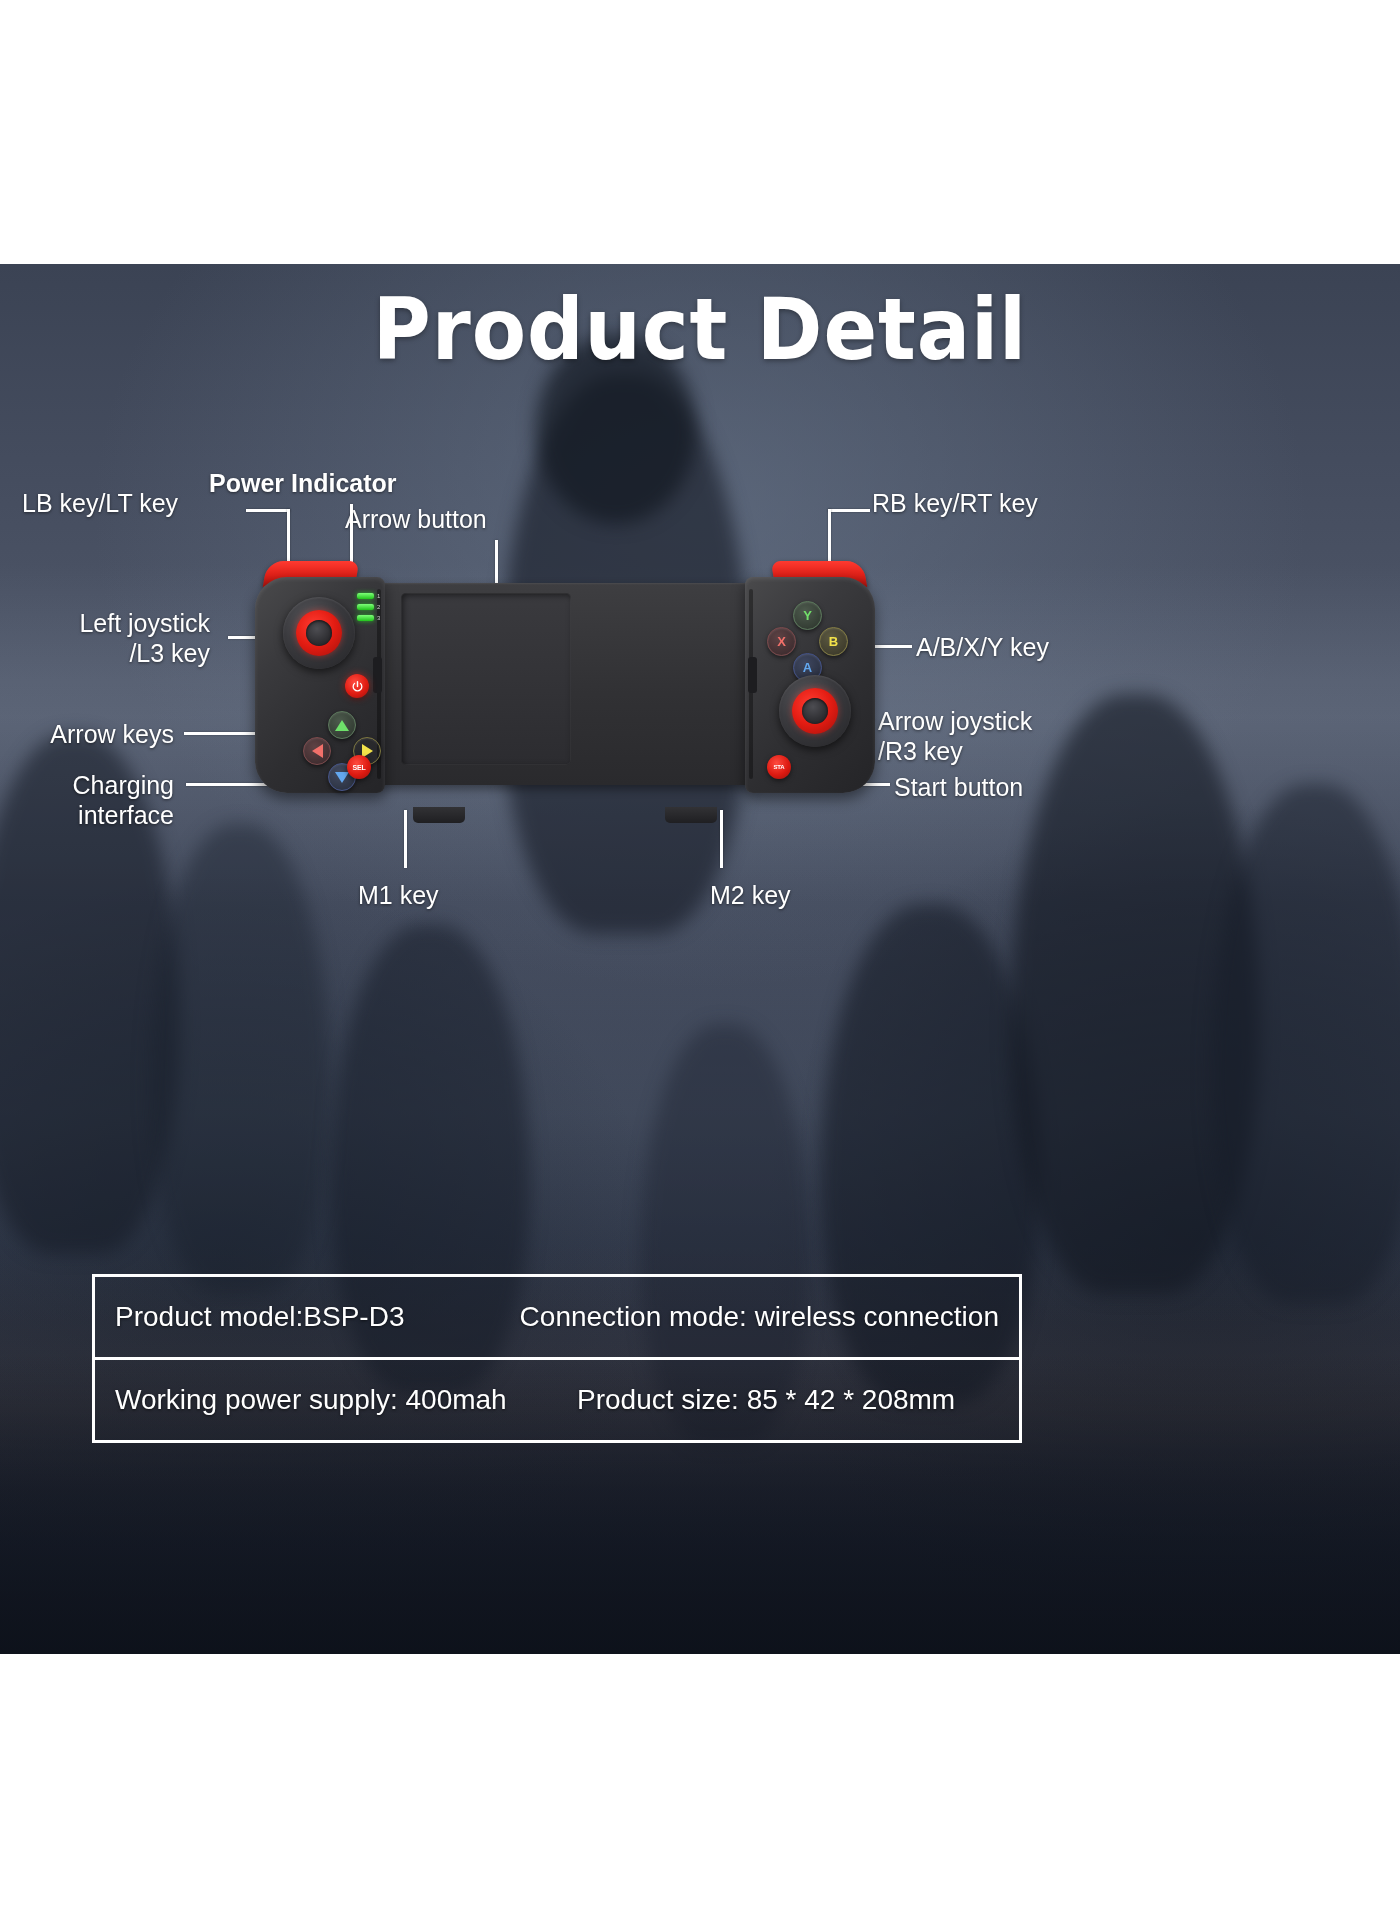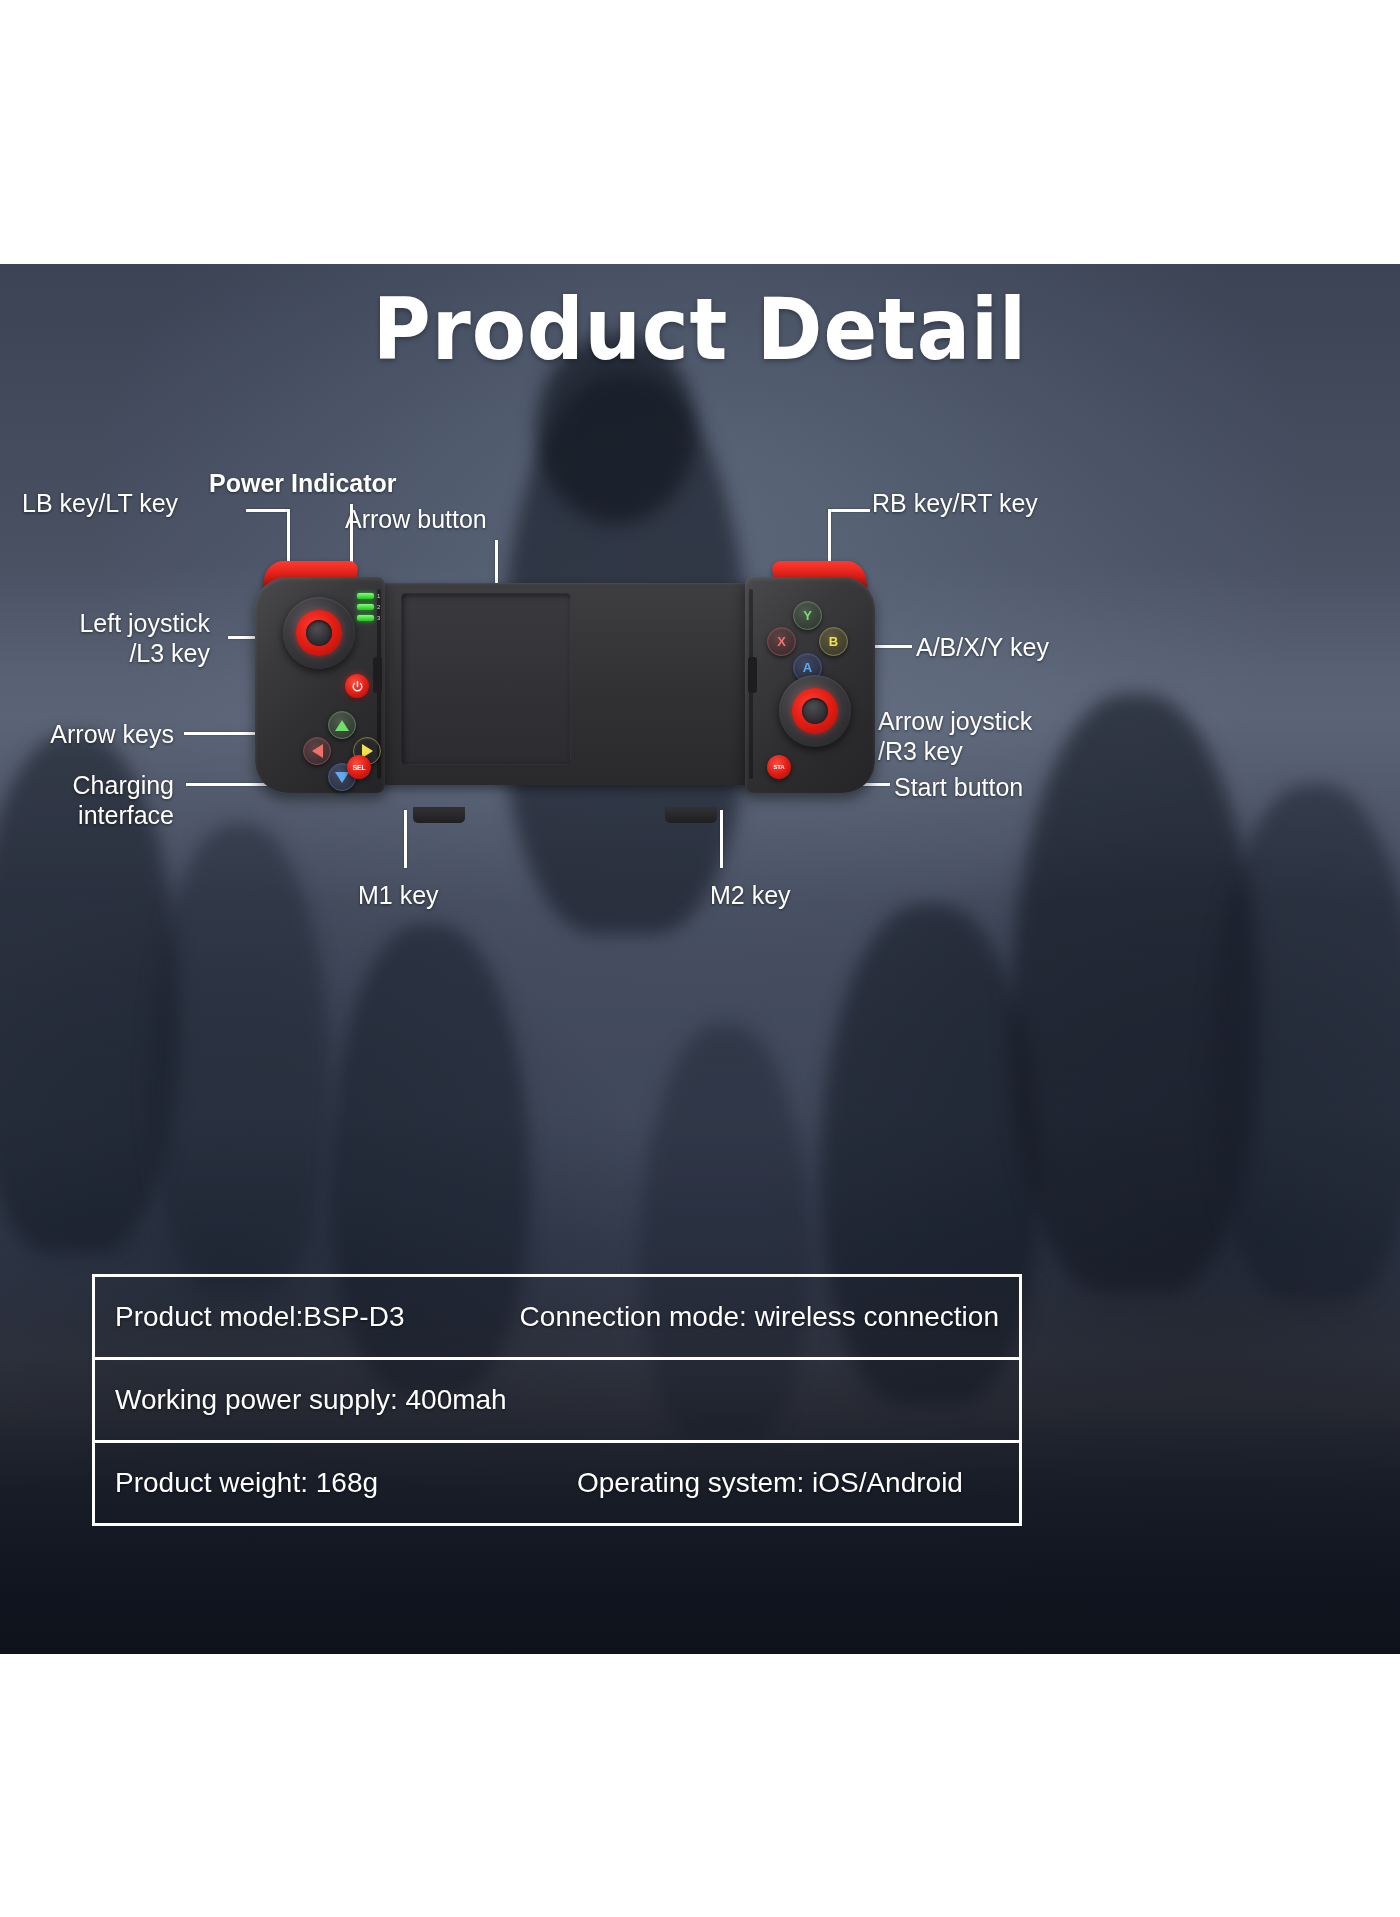--- a/index.html
+++ b/index.html
@@ -321,21 +321,18 @@
       <div class="sta">STA</div>
     </div>
 
     <div class="spec">
       <div class="spec-row">
         <div class="spec-cell">Product model:BSP-D3</div>
         <div class="spec-cell right">Connection mode: wireless connection</div>
       </div>
       <div class="spec-row">
         <div class="spec-cell">Working power supply: 400mah</div>
-      </div>
-      <div class="spec-row">
-        <div class="spec-cell">Product weight: 168g</div>
-        <div class="spec-cell right">Operating system: iOS/Android</div>
+        <div class="spec-cell right">Product size: 85 * 42 * 208mm</div>
       </div>
     </div>
 
   </div>
 </div>
 
 </body></html>

